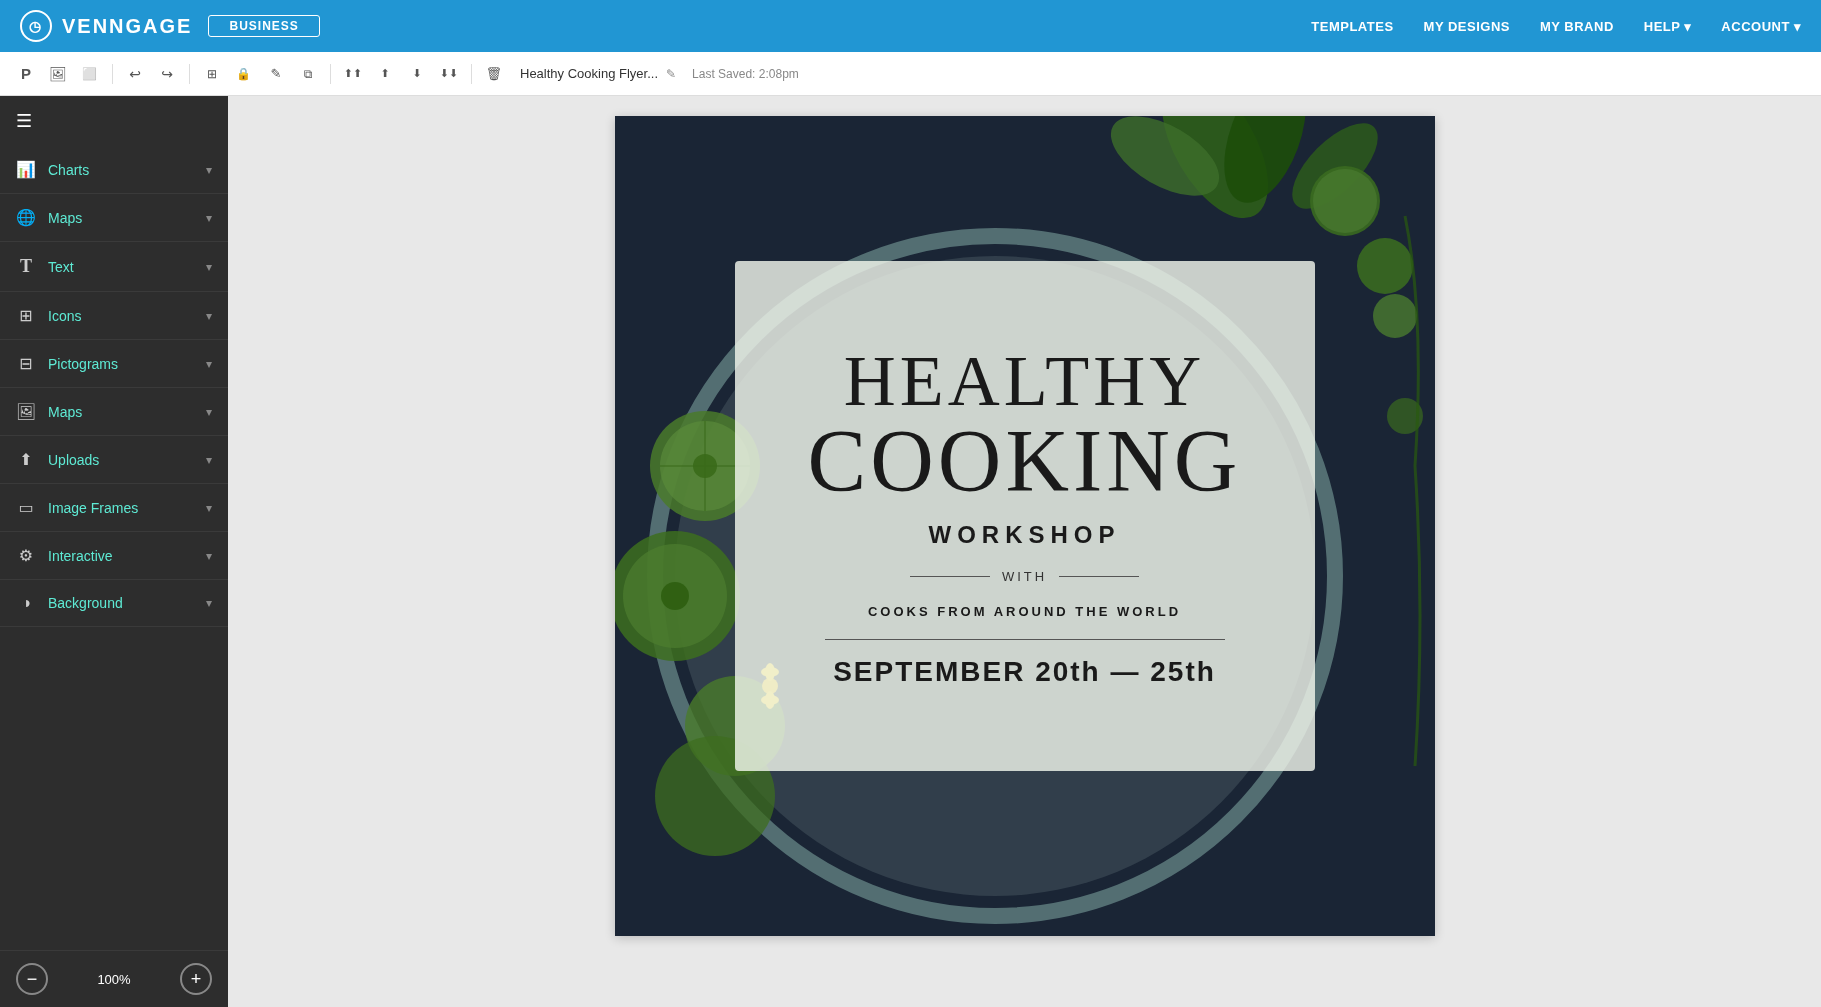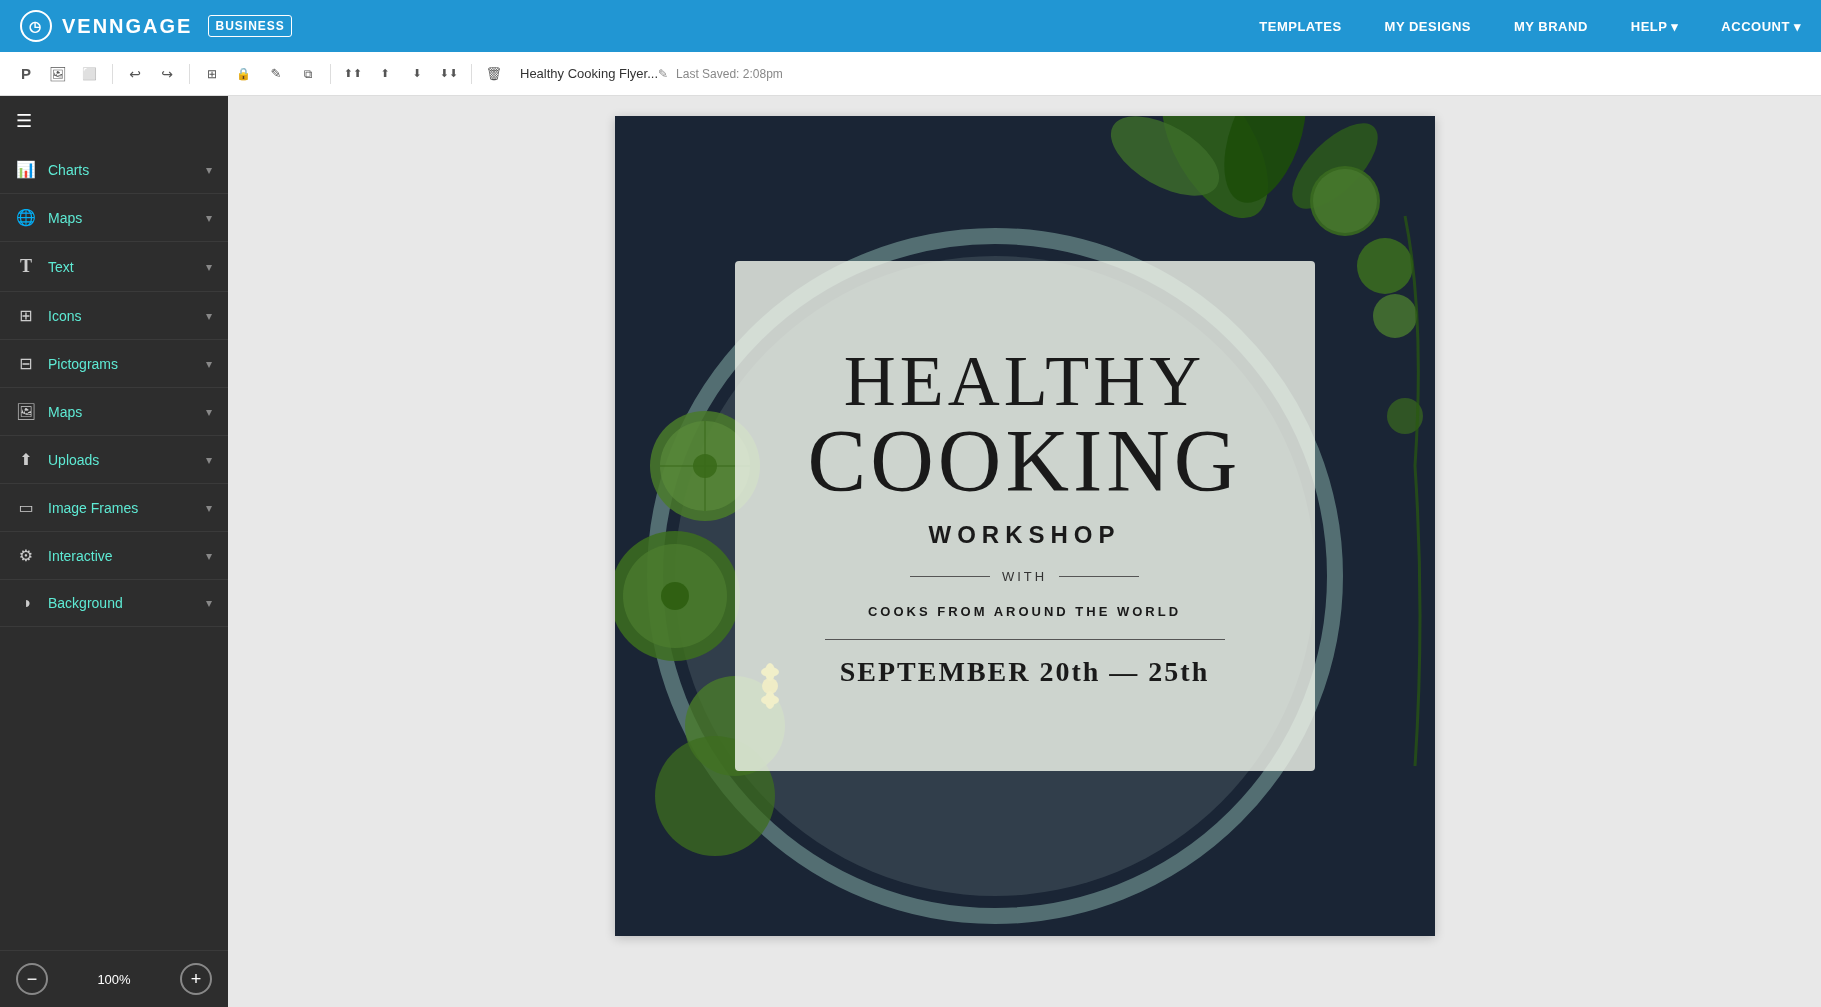--- a/index.html
+++ b/index.html
@@ -32,31 +32,31 @@
       display: flex;
       align-items: center;
       justify-content: center;
       font-size: 14px;
       color: white;
     }
     .business-badge {
       background: transparent;
       border: 1px solid white;
       color: white;
-      padding: 3px 6px;
+      padding: 3px 20px;
       border-radius: 3px;
       font-size: 12px;
       font-weight: bold;
       letter-spacing: 1px;
     }
     .top-nav-right {
       margin-left: auto;
       display: flex;
       align-items: center;
-      gap: 43px;
+      gap: 30px;
     }
     .top-nav-right a {
       color: white;
       text-decoration: none;
       font-size: 13px;
       font-weight: bold;
       letter-spacing: 0.5px;
     }
 
     
@@ -80,21 +80,21 @@
       border: none;
       background: none;
       color: #555;
       font-size: 14px;
       border-radius: 3px;
     }
     .toolbar-separator { width: 1px; height: 20px; background: #ddd; margin: 0 4px; }
     .doc-title-area {
       display: flex;
       align-items: center;
-      gap: 0;
+      gap: 8px;
       margin-left: 8px;
     }
     .doc-title {
       font-size: 13px;
       color: #333;
     }
     .doc-title-edit-icon {
       color: #888;
       font-size: 12px;
     }
@@ -284,21 +284,21 @@
       text-align: center;
       margin-bottom: 20px;
     }
     .date-divider {
       width: 80%;
       height: 1px;
       background: #555;
       margin-bottom: 16px;
     }
     .date-text {
-      font-family: Liberation Serif, serif;
+      font-family: Liberation Sans, sans-serif;
       font-size: 28px;
       font-weight: bold;
       color: #1a1a1a;
       letter-spacing: 2px;
       text-align: center;
     }
 
     
     .canvas-svg {
       position: absolute;

